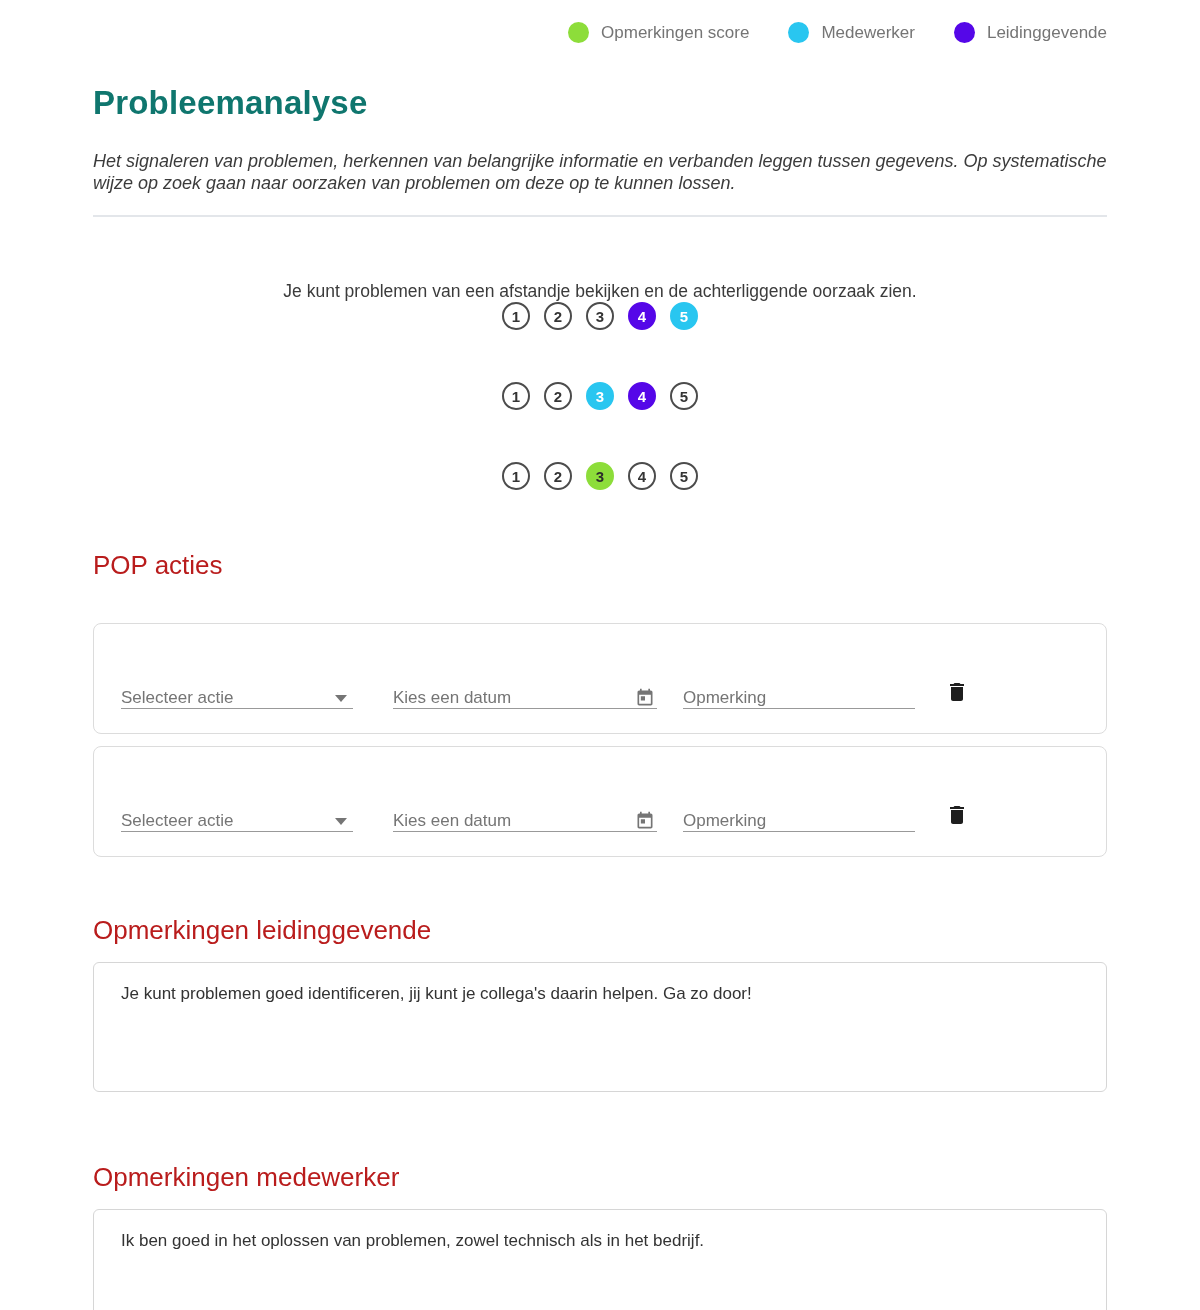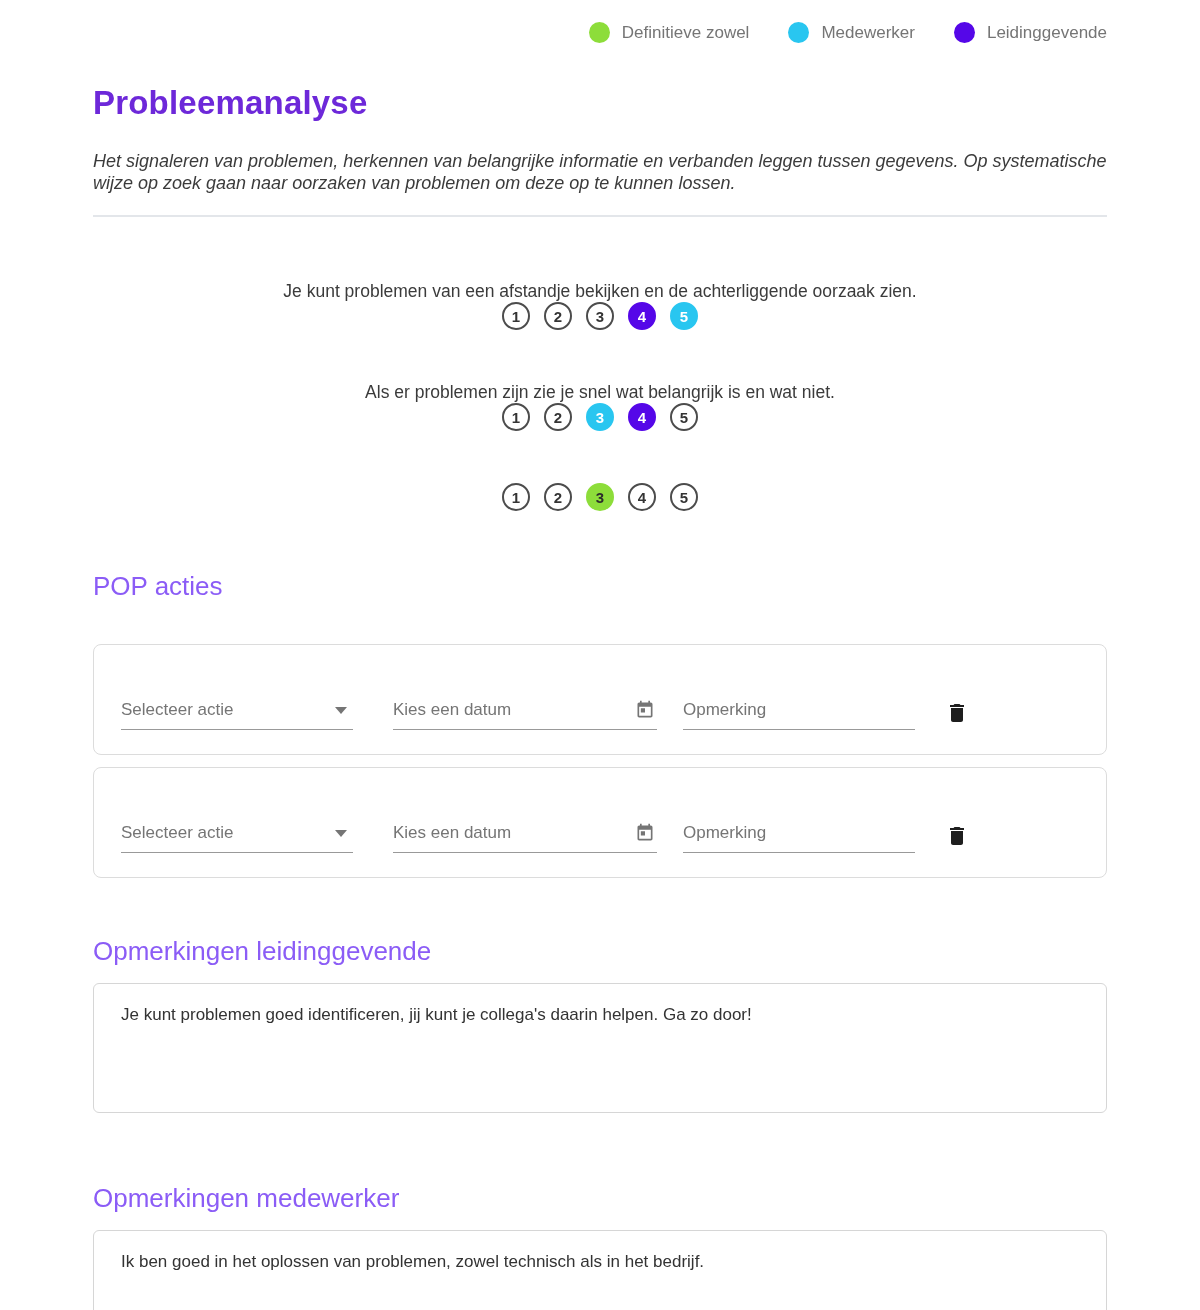--- a/index.html
+++ b/index.html
@@ -14,53 +14,53 @@
   
   .legend-row {
     display: flex; justify-content: flex-end; align-items: center;
     padding-top: 22px; gap: 39px;
   }
   .legend-item { display: flex; align-items: center; gap: 12px; }
   .legend-dot { width: 21px; height: 21px; border-radius: 50%; flex: 0 0 auto; }
   .legend-label { font-size: 17px; color: #757575; }
 
   
-  h1.page-title { font-size: 33px; font-weight: 700; color: #6d28d9; margin-top: 41px; letter-spacing: .2px; }
+  h1.page-title { font-size: 33px; font-weight: 700; color: #0f766e; margin-top: 41px; letter-spacing: .2px; }
   .description { font-style: italic; font-size: 18px; line-height: 22px; color: #3b3b3b; margin-top: 28px; }
   .divider { border: 0; border-top: 2px solid #e3e6ea; margin-top: 21px; }
 
   
   .rating-row { display: flex; justify-content: space-between; align-items: center; margin-top: 52px; flex-direction: column; }
   .rating-row.first { margin-top: 64px; }
   .statement { font-size: 17.5px; color: #3b3b3b; }
   .scale { display: flex; gap: 14px; }
   .circle {
     width: 28px; height: 28px; border-radius: 50%;
     border: 2px solid #4c4c4c; color: #343434;
     display: flex; align-items: center; justify-content: center;
     font-size: 15px; font-weight: 600; cursor: pointer; user-select: none;
   }
   .circle.light-text { color: #ffffff; }
   .circle.dark-text { color: #2c2c2c; }
 
   
-  h2.section-heading { font-size: 26px; font-weight: 400; color: #8b5cf6; }
+  h2.section-heading { font-size: 26px; font-weight: 400; color: #b91c1c; }
   .pop-heading { margin-top: 60px; }
 
   
   .pop-card {
     border: 1px solid #dcdcdc; border-radius: 8px;
     height: 111px; margin-top: 12px;
     display: flex; align-items: flex-end;
     padding: 0 28px 24px 27px;
   }
   .pop-card.first { margin-top: 42px; }
   .field {
     display: flex; justify-content: space-between; align-items: center;
-    border-bottom: 1px solid #999999; padding-bottom: 9px;
+    border-bottom: 1px solid #999999; 
     font-size: 17px; color: #757575; cursor: pointer;
   }
   .field-select { width: 232px; }
   .field-date { width: 264px; margin-left: 40px; }
   .field-comment { width: 232px; margin-left: 26px; }
   .dropdown-arrow {
     width: 0; height: 0; margin-right: 6px;
     border-left: 6px solid transparent; border-right: 6px solid transparent;
     border-top: 7px solid #757575;
   }
@@ -81,21 +81,21 @@
   }
 </style>
 </head>
 <body>
 
 <div class="content">
 
   <div class="legend-row">
     <div class="legend-item">
       <span class="legend-dot" style="background: rgb(141, 221, 58);"></span>
-      <span class="legend-label">Definitieve zowel</span>
+      <span class="legend-label">Opmerkingen score</span>
     </div>
     <div class="legend-item">
       <span class="legend-dot" style="background: rgb(41, 198, 240);"></span>
       <span class="legend-label">Medewerker</span>
     </div>
     <div class="legend-item">
       <span class="legend-dot" style="background: rgb(85, 7, 232);"></span>
       <span class="legend-label">Leidinggevende</span>
     </div>
   </div>
@@ -108,21 +108,20 @@
     <span class="statement">Je kunt problemen van een afstandje bekijken en de achterliggende oorzaak zien.</span>
     <span class="scale">
         <span class="circle">1</span>
         <span class="circle">2</span>
         <span class="circle">3</span>
         <span class="circle light-text" style="background: rgb(85, 7, 232); border-color: rgb(85, 7, 232);">4</span>
         <span class="circle light-text" style="background: rgb(41, 198, 240); border-color: rgb(41, 198, 240);">5</span>
       </span>
   </div>
   <div class="rating-row">
-    <span class="statement">Als er problemen zijn zie je snel wat belangrijk is en wat niet.</span>
     <span class="scale">
         <span class="circle">1</span>
         <span class="circle">2</span>
         <span class="circle light-text" style="background: rgb(41, 198, 240); border-color: rgb(41, 198, 240);">3</span>
         <span class="circle light-text" style="background: rgb(85, 7, 232); border-color: rgb(85, 7, 232);">4</span>
         <span class="circle">5</span>
       </span>
   </div>
   <div class="rating-row">
     <span class="scale">

